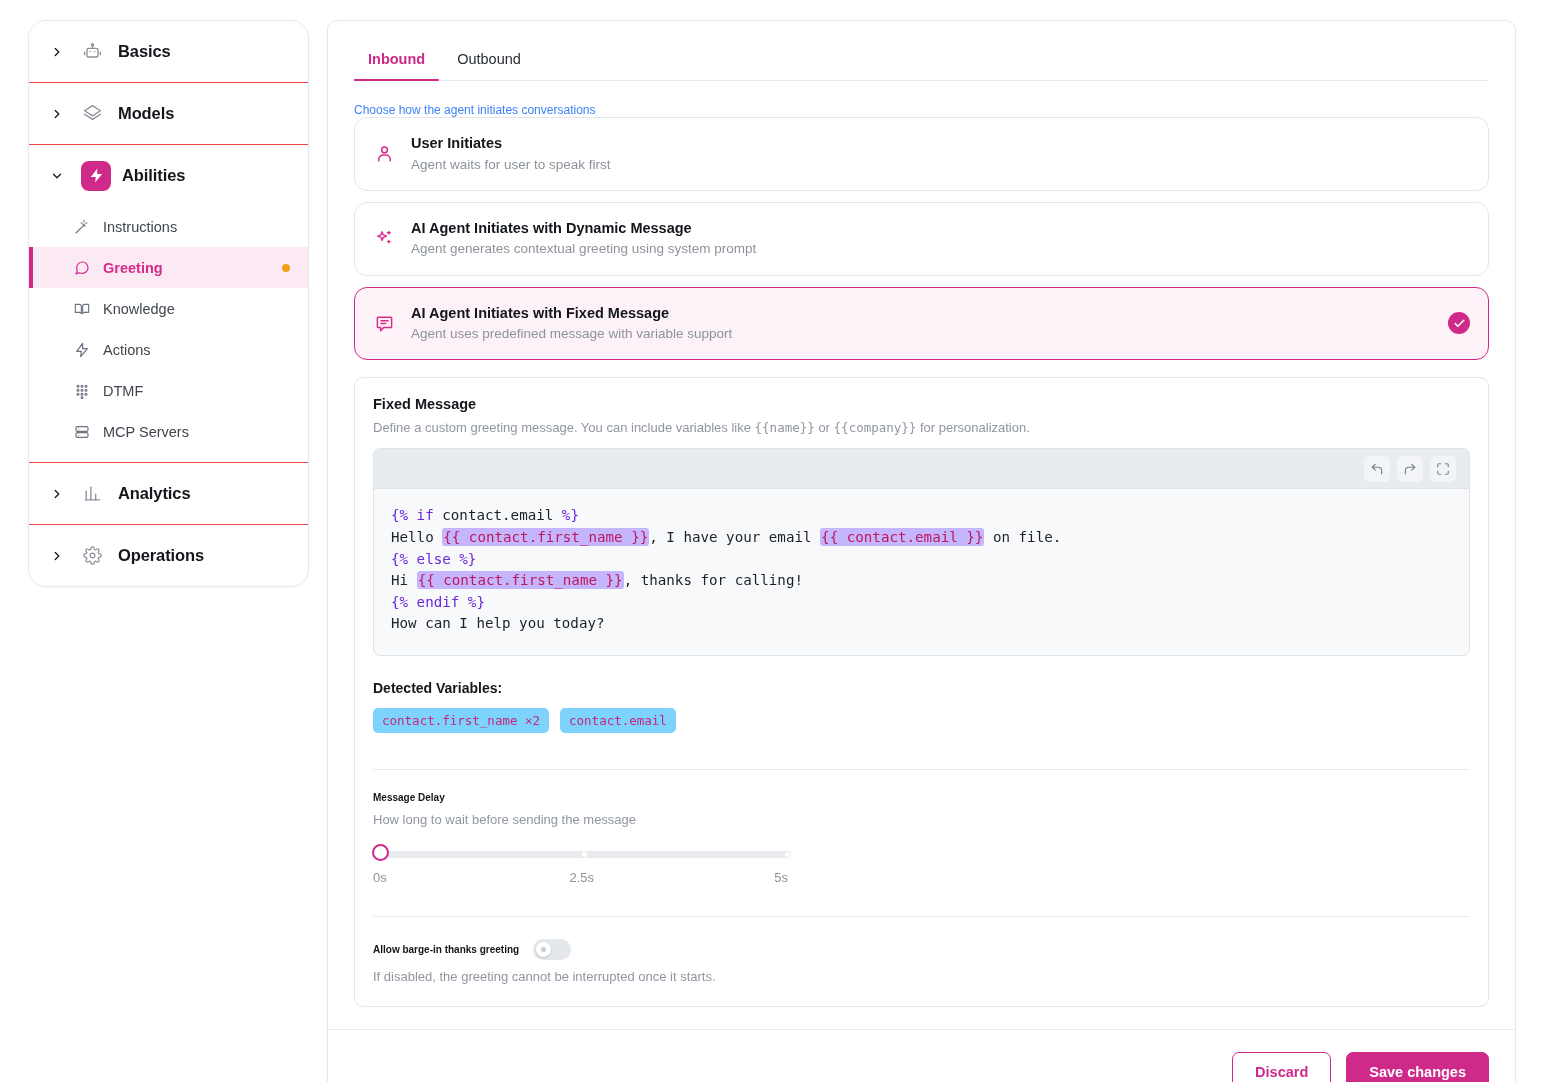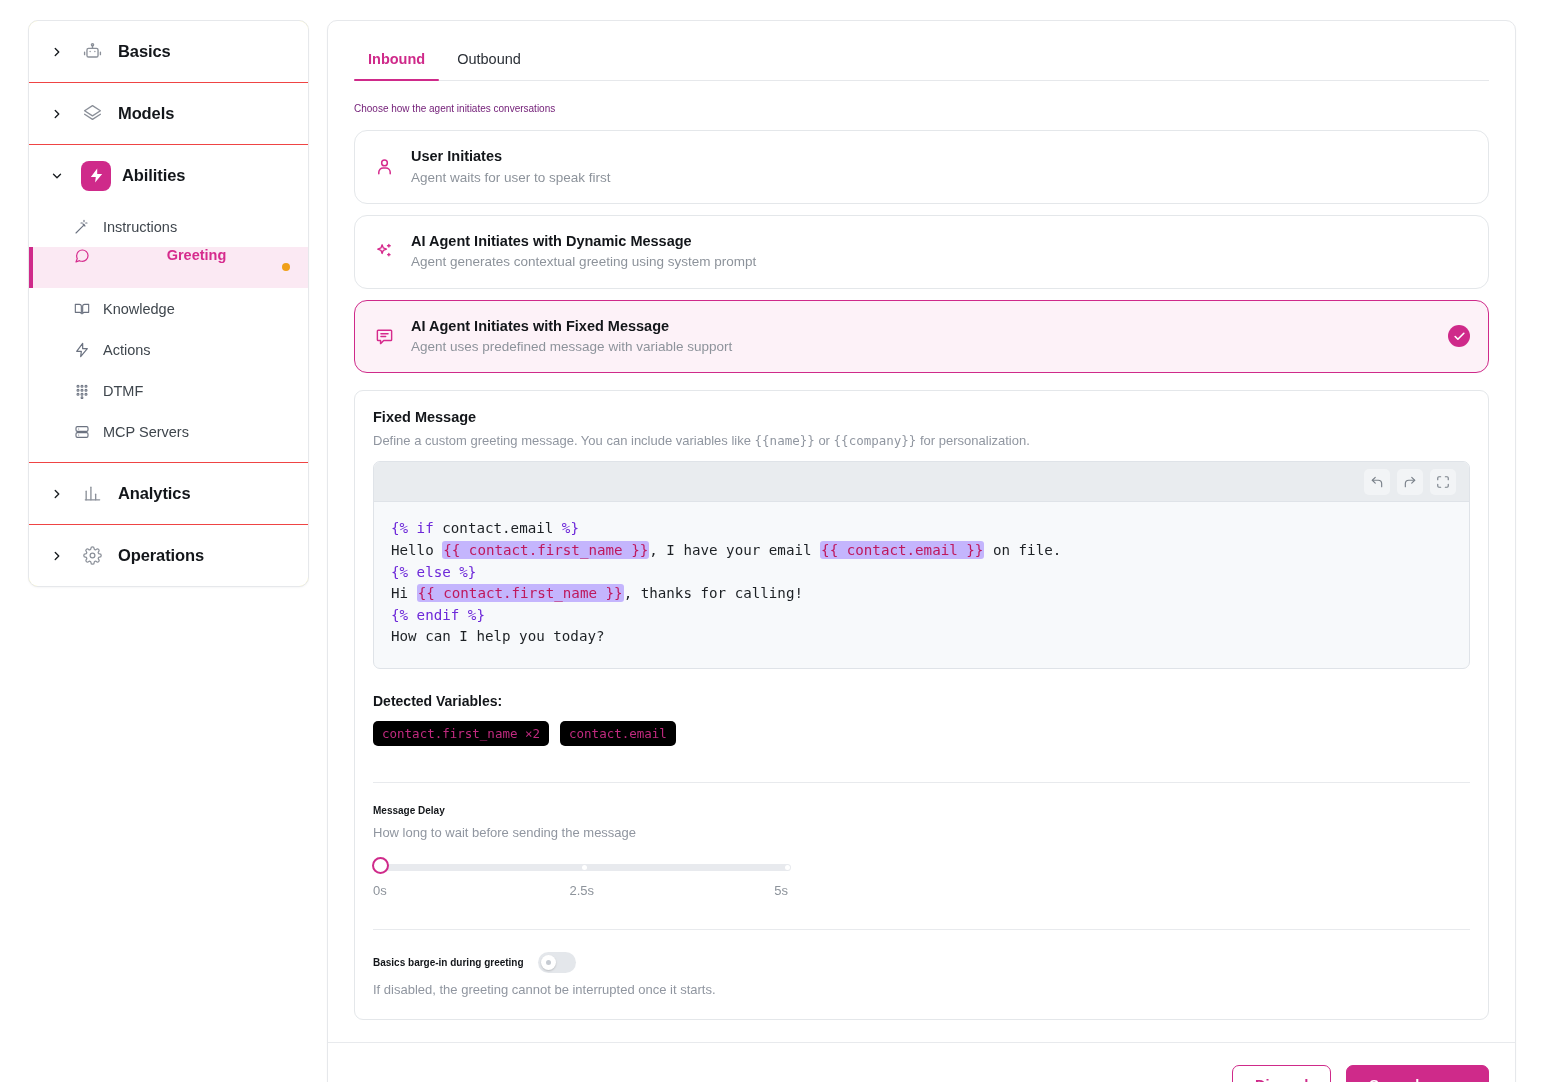--- a/index.html
+++ b/index.html
@@ -22,21 +22,21 @@
     background: #ffffff;
   }
 
   
   .sidebar {
     width: 281px;
     flex: 0 0 281px;
     align-self: flex-start;
     background: #fef9c3;
     border: 1px solid #e6e8eb;
-    border-radius: 10px;
+    border-radius: 18px;
     overflow: hidden;
     box-shadow: 0 1px 2px rgba(16,24,40,.04);
   }
 
   .nav-group + .nav-group { border-top: 1px solid #ef4444; }
 
   .group-header {
     display: flex;
     align-items: center;
     height: 61px;
@@ -92,21 +92,20 @@
     width: 17px; height: 17px;
     display: flex; align-items: center; justify-content: center;
     color: #6b7280;
   }
   .subitem .sub-label {
     font-size: 14.5px;
     color: #3f464d;
   }
   .subitem.active {
     background: #fbe9f3;
-    flex-direction: column;
   }
   .subitem.active::before {
     content: "";
     position: absolute;
     left: 0; top: 0; bottom: 0;
     width: 4px;
     background: #cf2a8a;
   }
   .subitem.active .sub-icon { color: #d62b8d; }
   .subitem.active .sub-label { color: #d62b8d; font-weight: 600; }
@@ -153,23 +152,22 @@
   .tab.active::after {
     content: "";
     position: absolute;
     left: 0; right: 0; bottom: -1px;
     height: 2.5px;
     background: #cf2a8a;
     border-radius: 2px;
   }
 
   .section-hint {
-    font-size: 10px;
-    color: #701a75;
-    margin-bottom: 16px;
+    font-size: 12px;
+    color: #3b82f6;
   }
 
   
   .option-card {
     display: flex;
     align-items: center;
     gap: 16px;
     border: 1px solid #e4e7ea;
     border-radius: 13px;
     padding: 16px 18px 16px 18px;
@@ -281,21 +279,21 @@
   
   .dv-title {
     font-size: 14px;
     font-weight: 700;
     color: #13161a;
     margin-top: 24px;
     margin-bottom: 12px;
   }
   .chips { display: flex; gap: 11px; flex-wrap: wrap; }
   .chip {
-    background: #000000;
+    background: #7dd3fc;
     color: #c02a7f;
     border-radius: 5px;
     padding: 5px 9px;
     font-family: "DejaVu Sans Mono", monospace;
     font-size: 12.5px;
   }
 
   .divider {
     height: 1px;
     background: #e8eaed;
@@ -690,21 +688,21 @@
             <span style="left:0">0s</span>
             <span style="left:47%">2.5s</span>
             <span style="left:96%">5s</span>
           </div>
         </div>
 
         <div class="divider" style="margin-top:30px"></div>
 
         <div class="block">
           <div class="toggle-row">
-            <span class="block-title">Basics barge-in during greeting</span>
+            <span class="block-title">Allow barge-in thanks greeting</span>
             <span class="toggle">
                 <span class="knob"></span>
               </span>
           </div>
           <div class="block-sub">If disabled, the greeting cannot be interrupted once it starts.</div>
         </div>
       </div>
     </div>
 
     <div class="footer">

